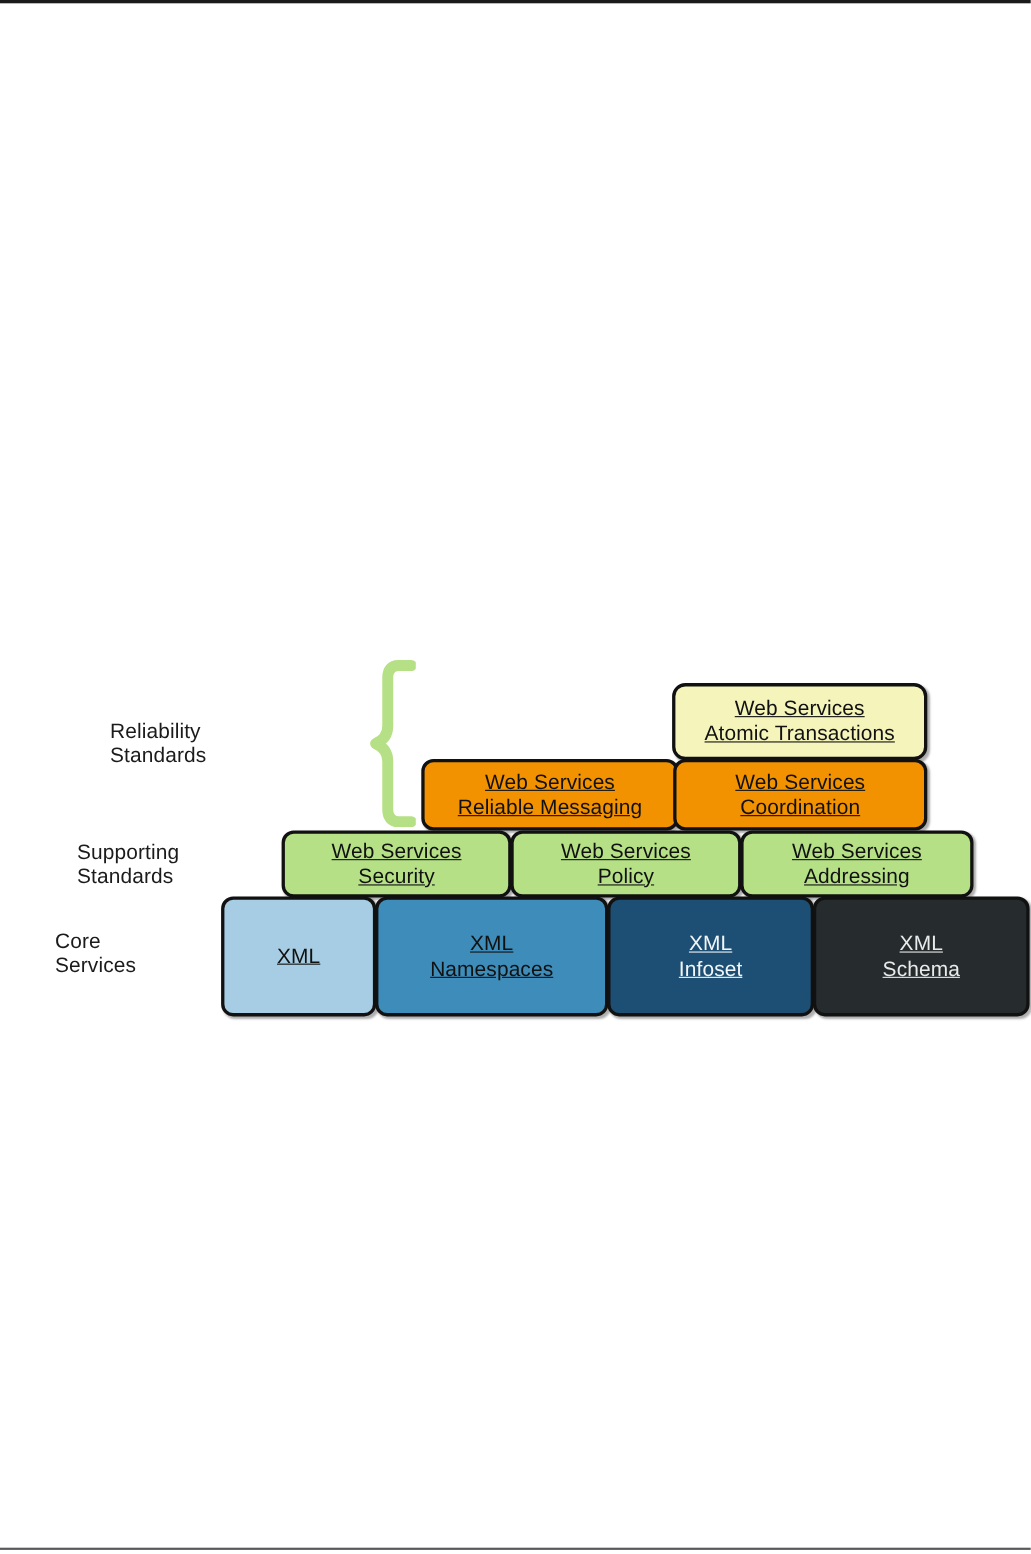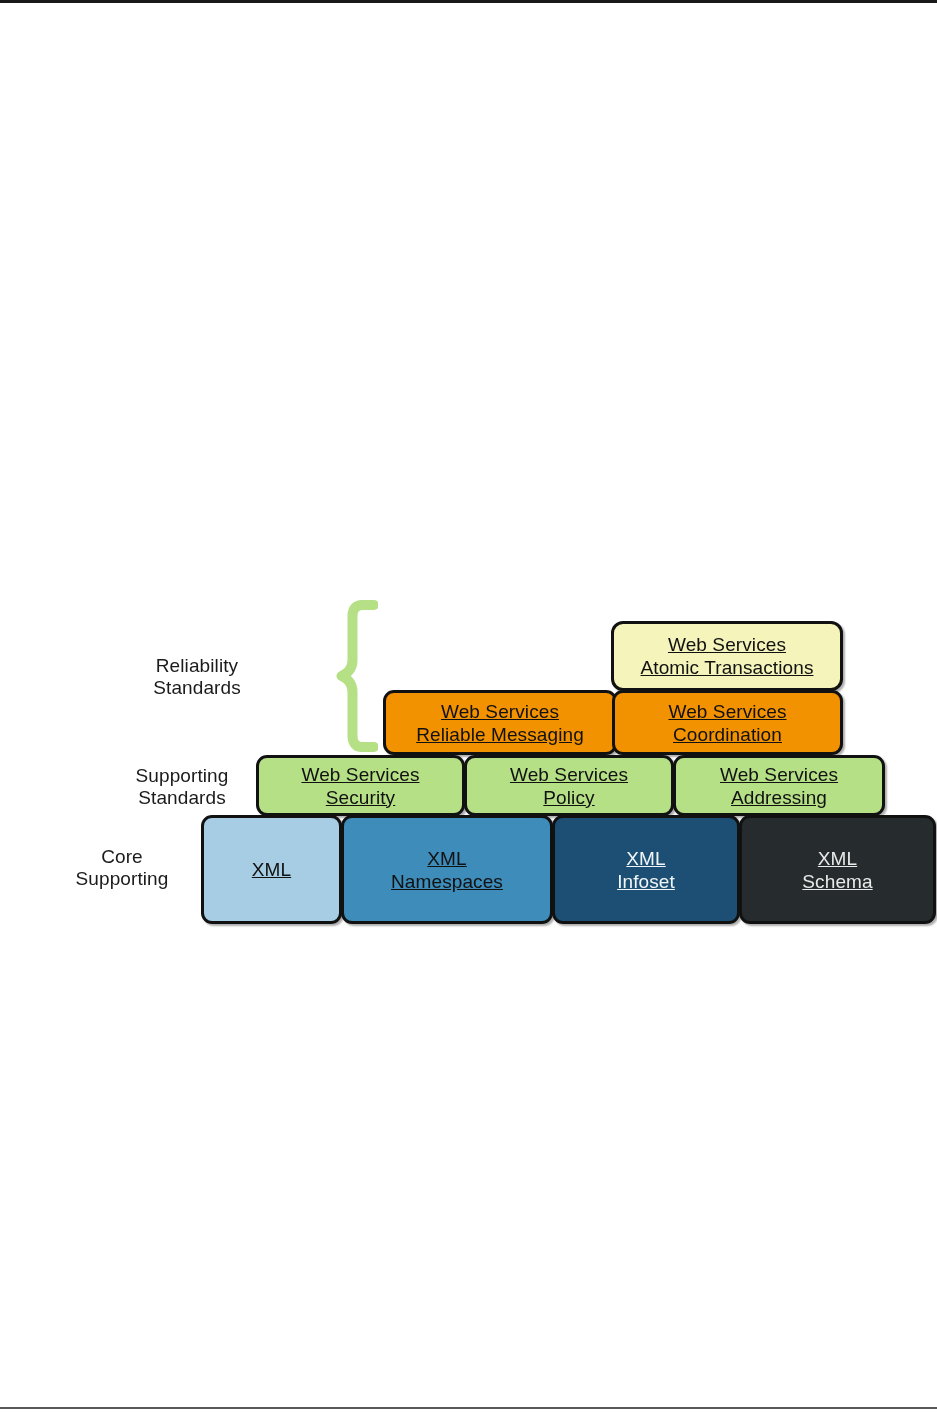--- a/index.html
+++ b/index.html
@@ -35,21 +35,21 @@
     position: absolute;
     left: 0;
     top: 0;
     width: 937px;
     height: 1413px;
   }
 
   
   .tier-label {
     position: absolute;
-    text-align: center;
+    text-align: left;
     color: #1b1b1b;
     font-size: 19px;
     line-height: 22px;
     font-weight: 400;
     letter-spacing: 0.1px;
     white-space: pre-line;
   }
   #label-reliability { left: 100px; top: 655px; width: 194px; }
   #label-supporting  { left:  70px; top: 765px; width: 224px; }
   #label-core        { left:  50px; top: 846px; width: 144px; }
@@ -117,21 +117,21 @@
 
 <div id="diagram">
 
   <div class="tier-label" id="label-reliability">Reliability
 Standards</div>
 
   <div class="tier-label" id="label-supporting">Supporting
 Standards</div>
 
   <div class="tier-label" id="label-core">Core
-Supporting</div>
+Services</div>
 
   <svg id="brace" viewBox="0 0 44 152" preserveAspectRatio="none" aria-hidden="true">
     <path d="M40 5 H28 C22 5 18.5 9 18.5 16 V60 C18.5 68 14.5 73 7.5 76
              C14.5 79 18.5 84 18.5 92 V136 C18.5 143 22 147 28 147 H40" fill="none" stroke="#b6e086" stroke-width="10" stroke-linecap="round" stroke-linejoin="round"></path>
   </svg>
 
   <div class="block t-yellow" id="blk-atomic">
     <span class="block-text">Web Services
 Atomic Transactions</span>
   </div>

